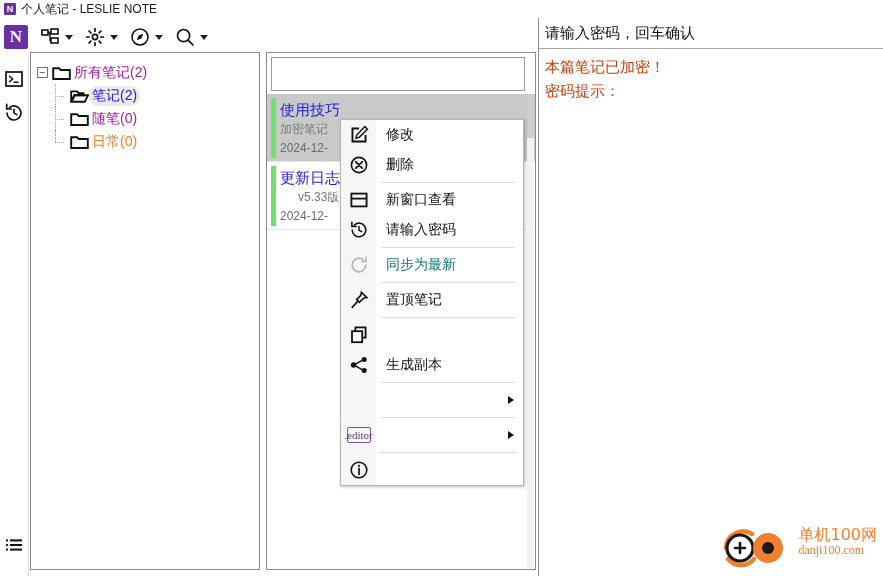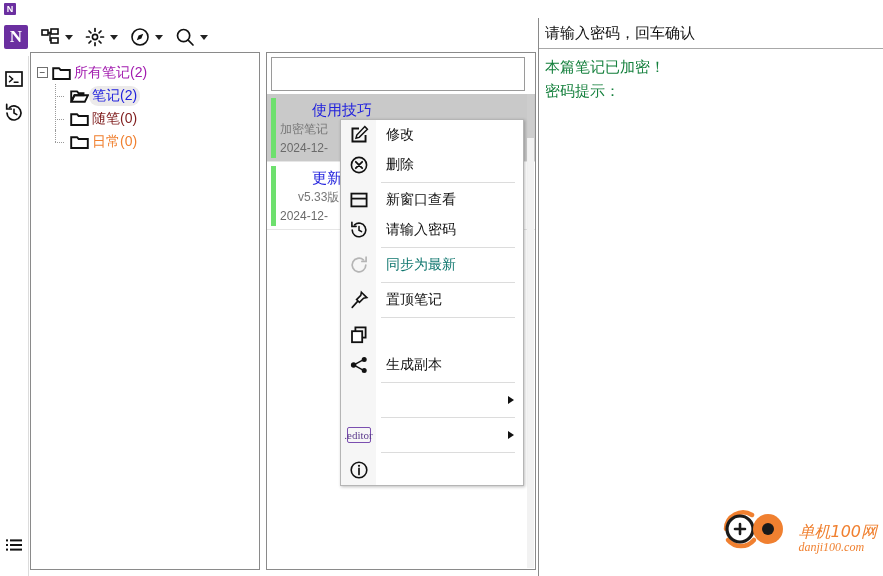--- a/index.html
+++ b/index.html
@@ -95,41 +95,41 @@
     position:absolute;left:4px;top:4px;width:254px;height:34px;
     border:1px solid #9a9a9a;background:#fff;box-sizing:border-box;
   }
   .list-body{position:absolute;left:0;top:41px;right:0;bottom:0;}
   .note-item{
     position:relative;height:68px;padding:6px 8px 0 13px;box-sizing:border-box;
     border-bottom:1px solid #e6e6e6;
   }
   .note-item.sel{background:#c9c9c9;}
   .note-bar{position:absolute;left:4px;top:4px;width:5px;height:60px;background:#6ee06e;}
-  .note-title{font-size:15px;color:#2222dd;line-height:20px;white-space:nowrap;margin-left:32px;}
+  .note-title{font-size:15px;color:#2222dd;line-height:20px;white-space:nowrap;}
   .note-sub{font-size:12px;color:#777;line-height:19px;white-space:nowrap;}
   .note-sub.indent{padding-left:18px;}
   .note-date{font-size:12px;color:#6a6a6a;line-height:19px;white-space:nowrap;}
   .list-scroll{
     position:absolute;right:1px;top:41px;width:7px;bottom:1px;background:#f2f2f2;
   }
   .list-scroll-thumb{position:absolute;left:0;top:0;width:7px;height:44px;background:#cdcdcd;}
 
   
   .edit-panel{
     position:absolute;left:538px;top:18px;width:345px;height:558px;
     background:#ffffff;border-left:1px solid #8a8a8a;box-sizing:border-box;
   }
   .pw-input{
     height:30px;border-bottom:1px solid #a8a8a8;display:flex;align-items:center;
     padding-left:6px;
   }
   .pw-placeholder{font-size:15px;color:#111;font-family:Liberation Serif, serif;}
   .edit-body{padding:6px 0 0 6px;}
-  .edit-line{font-size:15px;color:#15803d;line-height:24px;white-space:nowrap;}
+  .edit-line{font-size:15px;color:#c2410c;line-height:24px;white-space:nowrap;}
 
   
   .ctx{
     position:absolute;left:340px;top:119px;width:184px;
     background:#ffffff;border:1px solid #b5b5b5;box-sizing:border-box;
     box-shadow:1px 1px 3px rgba(0,0,0,.25);
   }
   .ctx-strip{position:absolute;left:0;top:0;width:35px;bottom:0;background:#f6f6f6;}
   .ctx-item{
     position:relative;display:flex;align-items:center;height:30px;
@@ -151,33 +151,34 @@
     border-left:6px solid #111;z-index:2;
   }
   .editor-badge{
     width:22px;height:14px;border:1px solid #7b4fb0;border-radius:2px;
     font-size:11px;color:#5b3a8c;display:flex;align-items:center;justify-content:center;
     font-family:"Liberation Serif",serif;
   }
 
   
   .watermark{
-    position:absolute;right:6px;bottom:22px;display:flex;align-items:flex-end;font-style:italic;
+    position:absolute;right:6px;bottom:3px;display:flex;align-items:flex-start;
   }
   .wm-text{margin-left:6px;}
   .wm-t1{font-size:16px;color:#f08030;font-family:"DejaVu Sans",sans-serif;line-height:17px;}
   .wm-t2{font-size:12px;color:#f08030;font-family:"Liberation Serif",serif;line-height:14px;}
 </style>
 </head>
 <body>
 
 <div class="app">
 
   <div class="titlebar">
     <div class="title-logo">N</div>
+    <div class="title-text">个人笔记 - LESLIE NOTE</div>
   </div>
 
   <div class="toolbar">
     <div class="tb-logo">N</div>
 
     <div class="tb-btn">
       <span class="tb-ico">
         <svg width="20" height="20" viewBox="0 0 20 20">
           <rect x="2" y="3" width="6" height="5" fill="none" stroke="#111" stroke-width="1.6"></rect>
           <rect x="11" y="2" width="7" height="5" fill="none" stroke="#111" stroke-width="1.6"></rect>
@@ -318,21 +319,21 @@
     </div>
 
     <div class="tree-row">
       <div class="tw-spacer"></div>
       <div class="tw-guide"></div>
       <span style="display:flex;align-items:center">
         <svg width="19" height="16" viewBox="0 0 19 16">
           <path d="M1.2 3.2 L7 3.2 L8.6 5 L17.8 5 L17.8 14 L1.2 14 Z" fill="none" stroke="#111" stroke-width="1.9"></path>
         </svg>
       </span>
-      <span class="tw-label" style="color:#7f1d1d">随笔(0)</span>
+      <span class="tw-label" style="color:#a21caf">随笔(0)</span>
     </div>
 
     <div class="tree-row">
       <div class="tw-spacer"></div>
       <div class="tw-guide last"></div>
       <span style="display:flex;align-items:center">
         <svg width="19" height="16" viewBox="0 0 19 16">
           <path d="M1.2 3.2 L7 3.2 L8.6 5 L17.8 5 L17.8 14 L1.2 14 Z" fill="none" stroke="#111" stroke-width="1.9"></path>
         </svg>
       </span>

